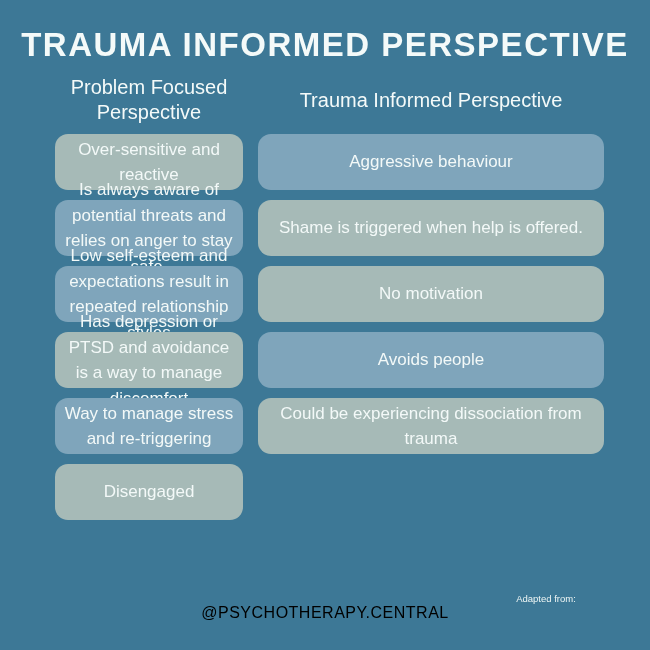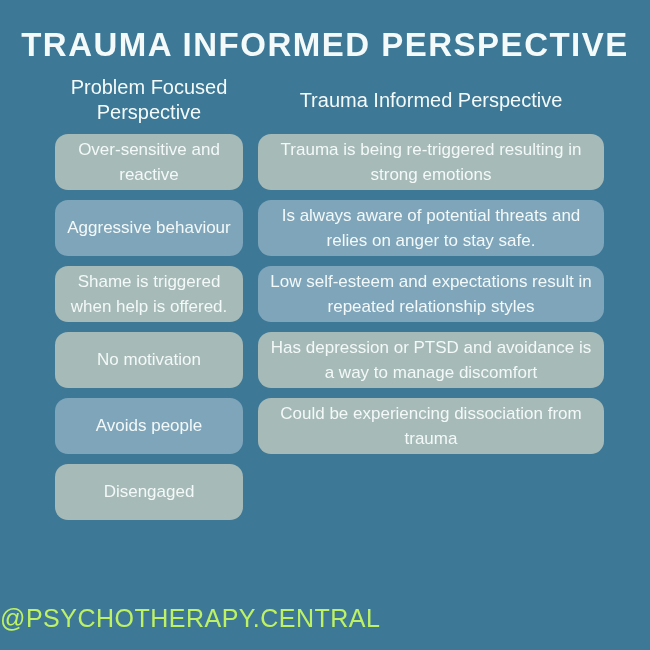--- a/index.html
+++ b/index.html
@@ -60,24 +60,24 @@
   .footer {
     position: relative;
     height: 52px;
     margin-top: 4px;
   }
   .handle {
     position: absolute;
     left: 0;
     right: 0;
     top: 14px;
-    text-align: left;
-    font-size: 25px;
+    text-align: center;
+    font-size: 16px;
     letter-spacing: 0.5px;
-    color: #bef264;
+    color: #000000;
   }
   .attribution {
     position: absolute;
     right: 6px;
     top: 2px;
     width: 196px;
     text-align: center;
     font-size: 9.5px;
     line-height: 1.4;
     color: #eef6f5;
@@ -90,38 +90,39 @@
 <div class="canvas">
 
   <h1 class="page-title">TRAUMA INFORMED PERSPECTIVE</h1>
 
   <div class="grid">
 
     <div class="hdr">Problem Focused Perspective</div>
     <div class="hdr">Trauma Informed Perspective</div>
 
     <div class="cell sage">Over-sensitive and reactive</div>
-    <div class="cell sage">Trauma is being re-triggered resulting in strong emotions</div>
 
     <div class="cell blue">Aggressive behaviour</div>
     <div class="cell blue">Is always aware of potential threats and relies on anger to stay safe.</div>
 
     <div class="cell sage">Shame is triggered when help is offered.</div>
 
     <div class="cell blue">Low self-esteem and expectations result in repeated relationship styles</div>
 
     <div class="cell sage">No motivation</div>
     <div class="cell sage">Has depression or PTSD and avoidance is a way to manage discomfort</div>
 
     <div class="cell blue">Avoids people</div>
+    <div class="cell blue">Way to manage stress and re-triggering</div>
 
     <div class="cell sage">Could be experiencing dissociation from trauma</div>
     <div class="cell sage">Disengaged</div>
 
   </div>
 
   <div class="footer">
     <div class="handle">@PSYCHOTHERAPY.CENTRAL</div>
     <div class="attribution">
+      <div>Adapted from:</div>
     </div>
   </div>
 
 </div>
 
 </body></html>

